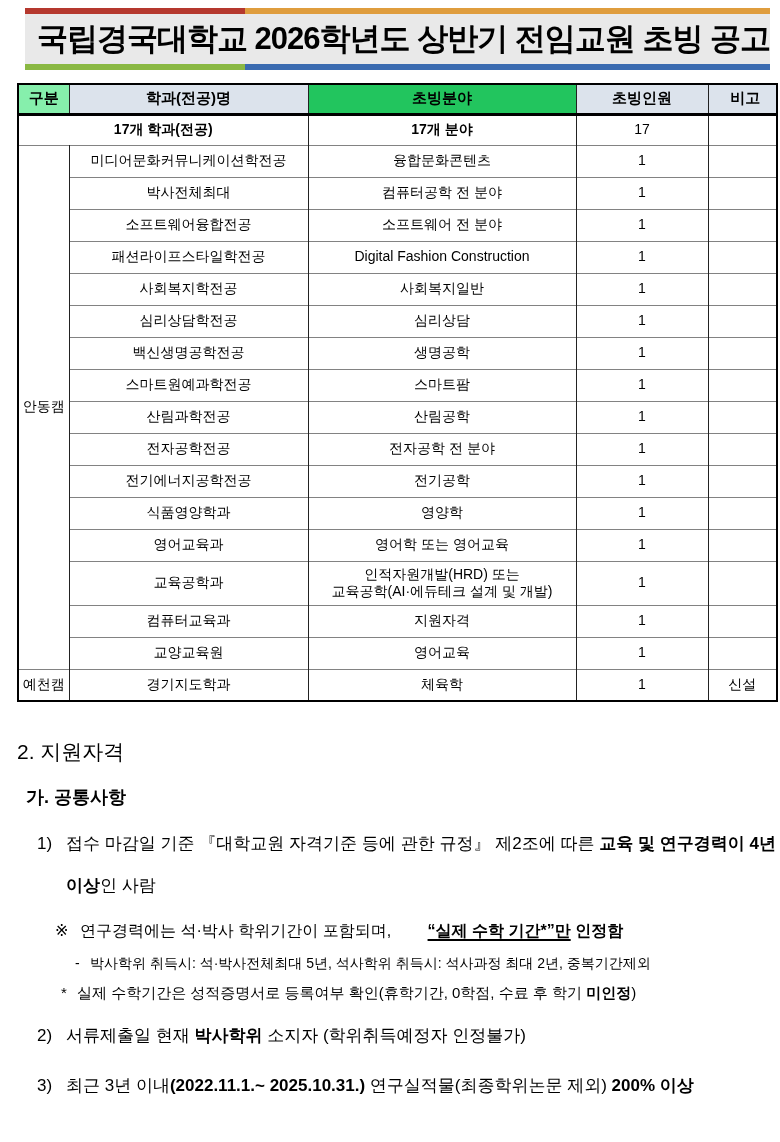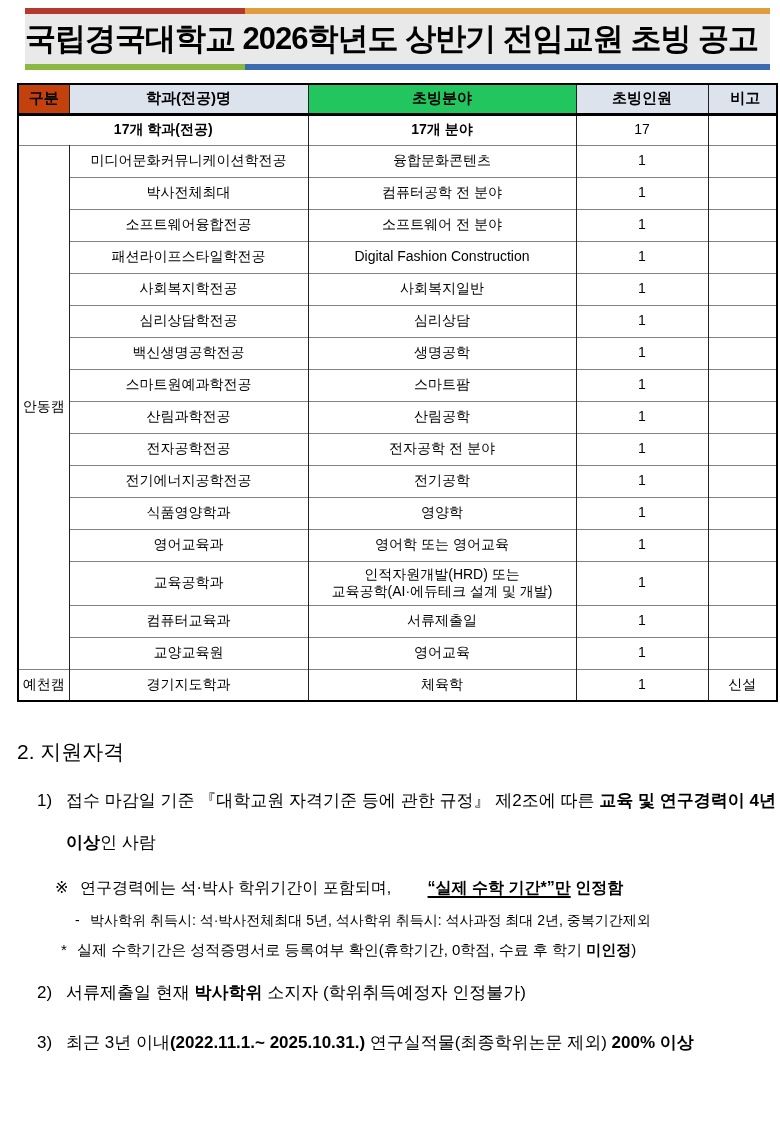--- a/index.html
+++ b/index.html
@@ -9,21 +9,21 @@
     background: #ffffff; color: #000;
     font-family: "Liberation Sans", "DejaVu Sans", sans-serif;
     overflow: hidden;
   }
   
   .banner { margin: 8px 0 0 25px; width: 745px; }
   .stripe { display: flex; height: 6px; }
   .seg-left { width: 220px; height: 100%; }
   .seg-right { flex: 1; height: 100%; }
   .title-bar {
-    height: 50px; display: flex; align-items: center; justify-content: flex-start;
+    height: 50px; display: flex; align-items: center; justify-content: flex-end;
   }
   .title-text {
     font-weight: bold; font-size: 31px; letter-spacing: -1px; white-space: nowrap;
   }
   
   .sec-heading { font-size: 21px; font-weight: normal; margin: 24px 0 0 17px; }
   .sec-heading.sec2 { margin-top: 36px; }
   .sub-heading { font-size: 18px; font-weight: bold; margin: 19px 0 0 26px; }
   
   table.recruit-table {
@@ -91,21 +91,21 @@
   <table class="recruit-table">
     <colgroup>
       <col>
         <col>
         <col>
         <col>
         <col>
     </colgroup>
     <thead>
       <tr>
-        <th style="background-color: #c2410c;">구분</th>
+        <th style="background-color: #86efac;">구분</th>
         <th style="background-color: rgb(220, 227, 236);">학과(전공)명</th>
         <th style="background-color: #22c55e;">초빙분야</th>
         <th style="background-color: rgb(220, 227, 236);">초빙인원</th>
         <th style="background-color: rgb(220, 227, 236); padding-left: 8px;">비고</th>
       </tr>
     </thead>
     <tbody>
         <tr class="summary-row">
           <td class="b" colspan="2">17개 학과(전공)</td>
           <td class="b">17개 분야</td>
@@ -193,41 +193,42 @@
         </tr>
         <tr>
           <td>교육공학과</td>
           <td class="field">인적자원개발(HRD) 또는
 교육공학(AI·에듀테크 설계 및 개발)</td>
           <td>1</td>
           <td></td>
         </tr>
         <tr>
           <td>컴퓨터교육과</td>
-          <td class="field">서류제출일</td>
+          <td class="field">지원자격</td>
           <td>1</td>
           <td></td>
         </tr>
         <tr>
           <td>교양교육원</td>
           <td class="field">영어교육</td>
           <td>1</td>
           <td></td>
         </tr>
         <tr>
           <td rowspan="1">예천캠</td>
           <td>경기지도학과</td>
           <td class="field">체육학</td>
           <td>1</td>
           <td>신설</td>
         </tr>
       </tbody>
   </table>
 
   <h2 class="sec-heading sec2">2. 지원자격</h2>
+  <h3 class="sub-heading">가. 공통사항</h3>
 
   <div class="q-items">
       <div class="q-item lvl-num"><span class="marker">1)</span><span>접수 마감일 기준 『대학교원 자격기준 등에 관한 규정』 제2조에 따른 </span><span class="b">교육 및 연구경력이 4년 이상</span><span>인 사람</span></div>
       <div class="q-item lvl-ref"><span class="marker">※</span><span>연구경력에는 석·박사 학위기간이 포함되며, </span><span class="b u">“실제 수학 기간*”만</span><span class="b"> 인정함</span></div>
       <div class="q-item lvl-dash"><span class="marker">-</span><span>박사학위 취득시: 석·박사전체최대 5년, 석사학위 취득시: 석사과정 최대 2년, 중복기간제외</span></div>
       <div class="q-item lvl-star"><span class="marker">*</span><span>실제 수학기간은 성적증명서로 등록여부 확인(휴학기간, 0학점, 수료 후 학기 </span><span class="b">미인정</span><span>)</span></div>
       <div class="q-item lvl-num"><span class="marker">2)</span><span>서류제출일 현재 </span><span class="b">박사학위</span><span> 소지자 (학위취득예정자 인정불가)</span></div>
       <div class="q-item lvl-num"><span class="marker">3)</span><span>최근 3년 이내</span><span class="b">(2022.11.1.~ 2025.10.31.)</span><span> 연구실적물(최종학위논문 제외) </span><span class="b">200% 이상</span></div>
     </div>
 

